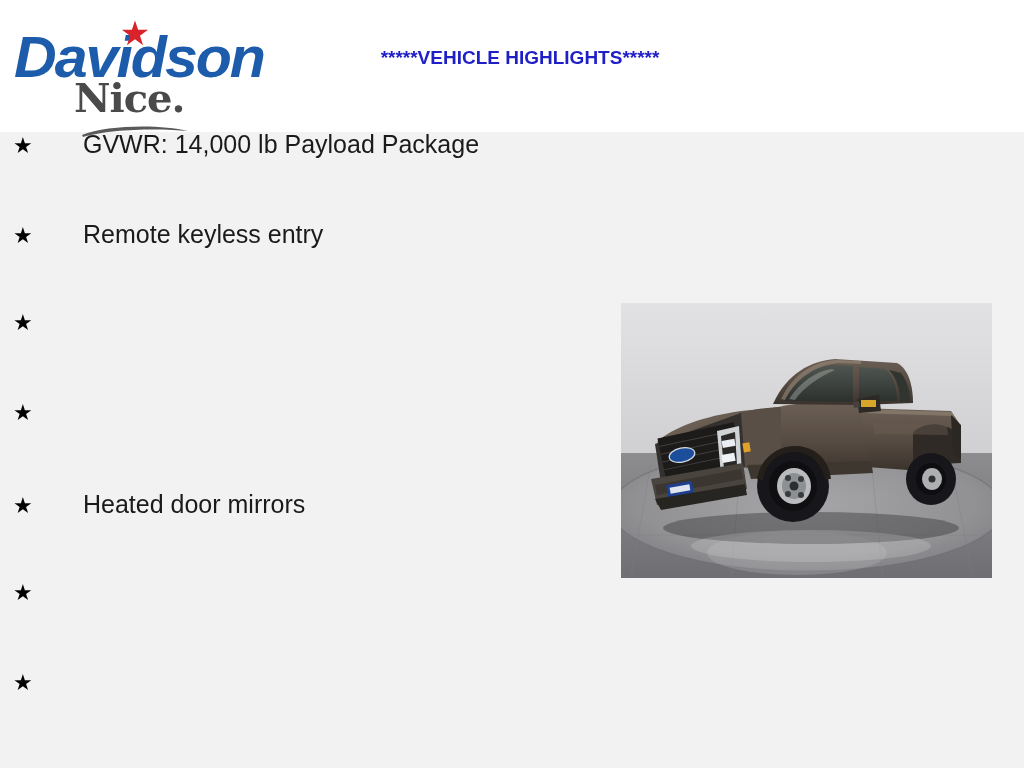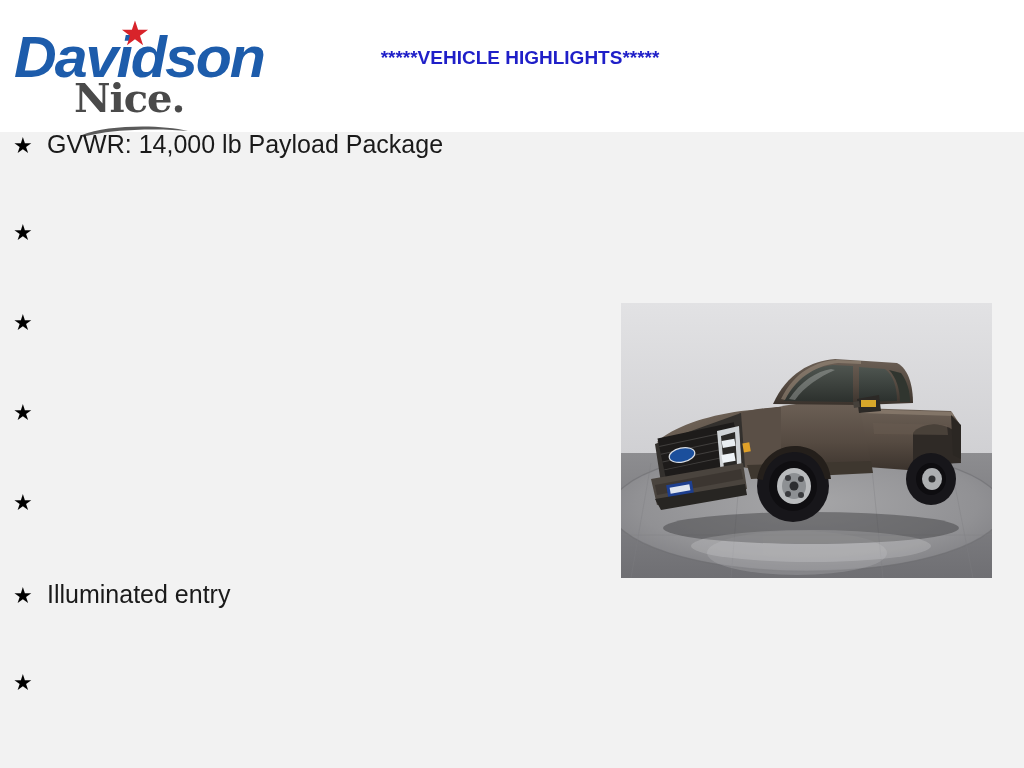--- a/index.html
+++ b/index.html
@@ -117,20 +117,21 @@
     font-size: 22px;
     color: #000000;
     line-height: 1;
   }
   .highlight-text {
     flex: 1 1 auto;
     font-size: 25px;
     color: #1a1a1a;
     line-height: 1;
     white-space: nowrap;
+    margin-left: 36px;
   }
 
   
   #vehicle-photo {
     position: absolute;
     left: 621px;
     top: 303px;
     width: 371px;
     height: 275px;
     overflow: hidden;
@@ -156,33 +157,34 @@
 
 <div id="highlights-title">*****VEHICLE HIGHLIGHTS*****</div>
 
 <ul id="highlights-list">
   <li class="highlight-item">
     <span class="highlight-bullet">★</span>
     <span class="highlight-text">GVWR: 14,000 lb Payload Package</span>
   </li>
   <li class="highlight-item">
     <span class="highlight-bullet">★</span>
-  </li>
-  <li class="highlight-item">
-    <span class="highlight-bullet">★</span>
-  </li>
-  <li class="highlight-item">
-    <span class="highlight-bullet">★</span>
-  </li>
-  <li class="highlight-item">
-    <span class="highlight-bullet">★</span>
-  </li>
-  <li class="highlight-item">
-    <span class="highlight-bullet">★</span>
-    <span class="highlight-text">Illuminated entry</span>
+    <span class="highlight-text">Remote keyless entry</span>
+  </li>
+  <li class="highlight-item">
+    <span class="highlight-bullet">★</span>
+  </li>
+  <li class="highlight-item">
+    <span class="highlight-bullet">★</span>
+  </li>
+  <li class="highlight-item">
+    <span class="highlight-bullet">★</span>
+    <span class="highlight-text">Heated door mirrors</span>
+  </li>
+  <li class="highlight-item">
+    <span class="highlight-bullet">★</span>
   </li>
   <li class="highlight-item">
     <span class="highlight-bullet">★</span>
   </li>
 </ul>
 
 <div id="vehicle-photo">
   <svg width="371" height="275" viewBox="0 0 371 275">
     <defs>
       <linearGradient id="wall" x1="0" y1="0" x2="0" y2="1">

